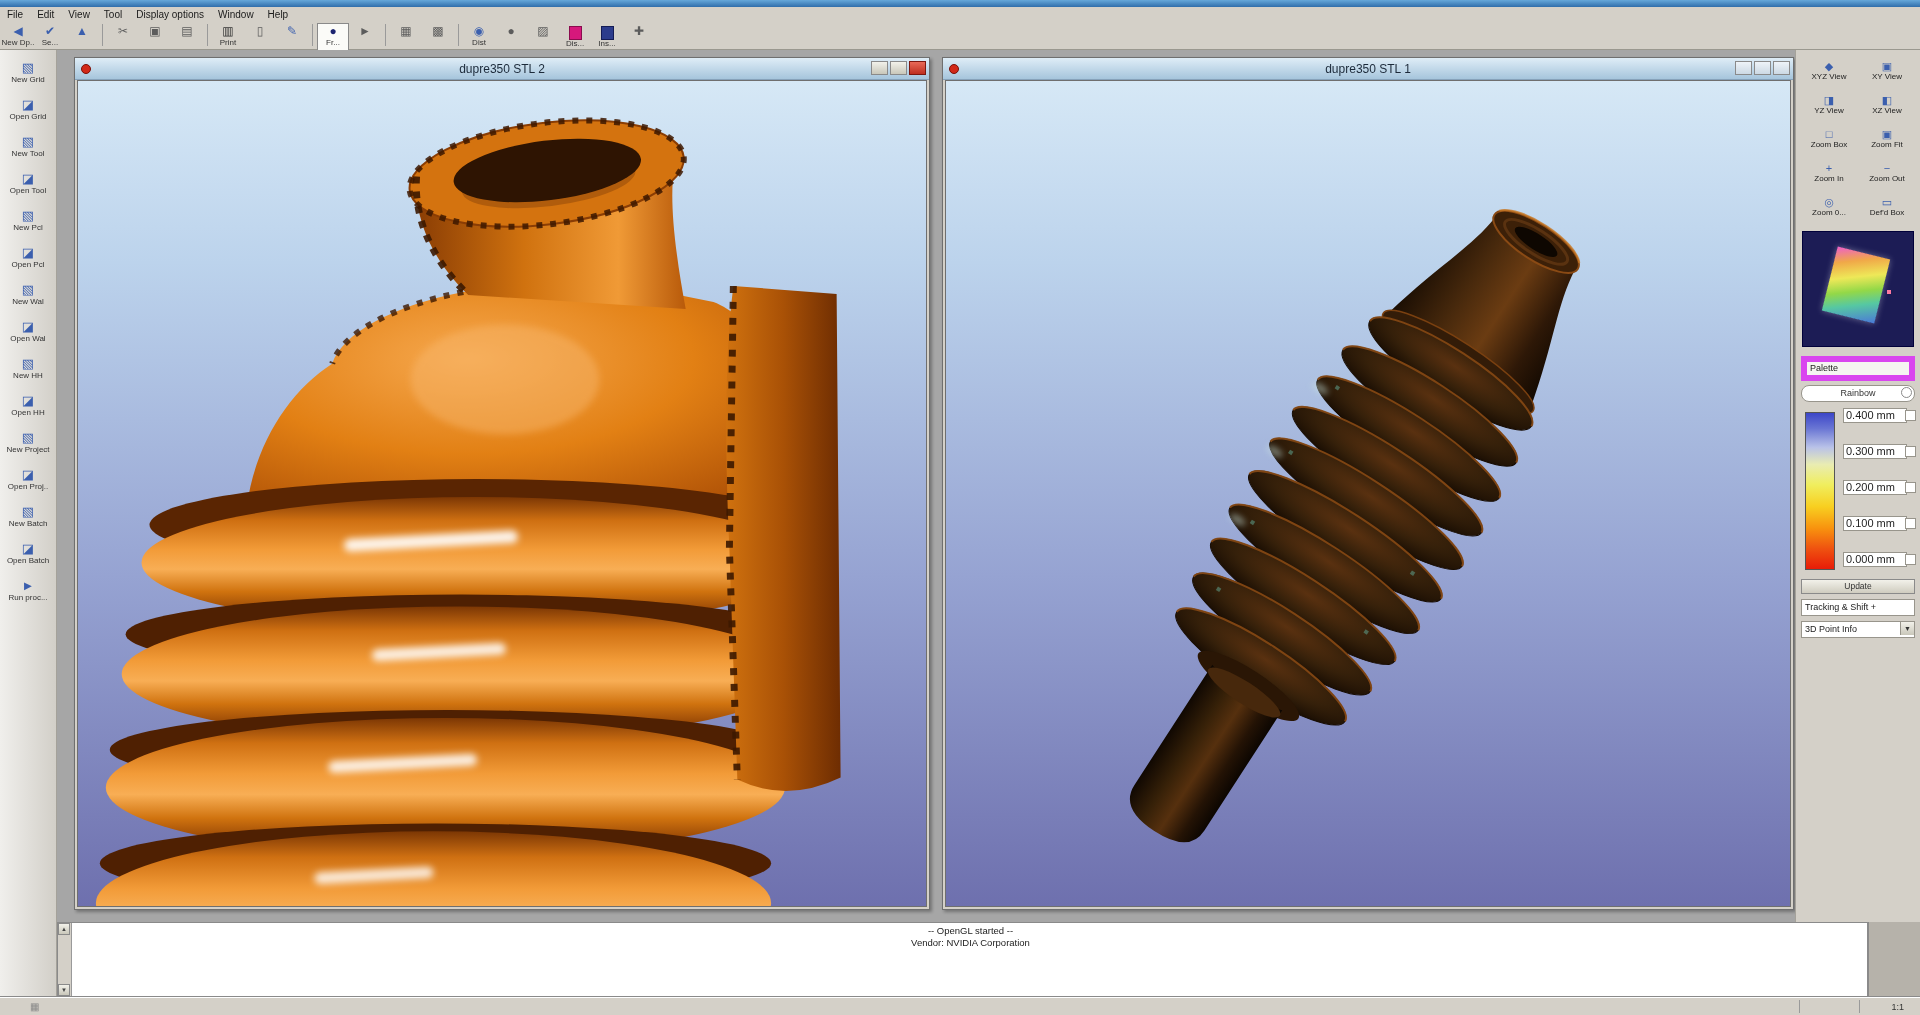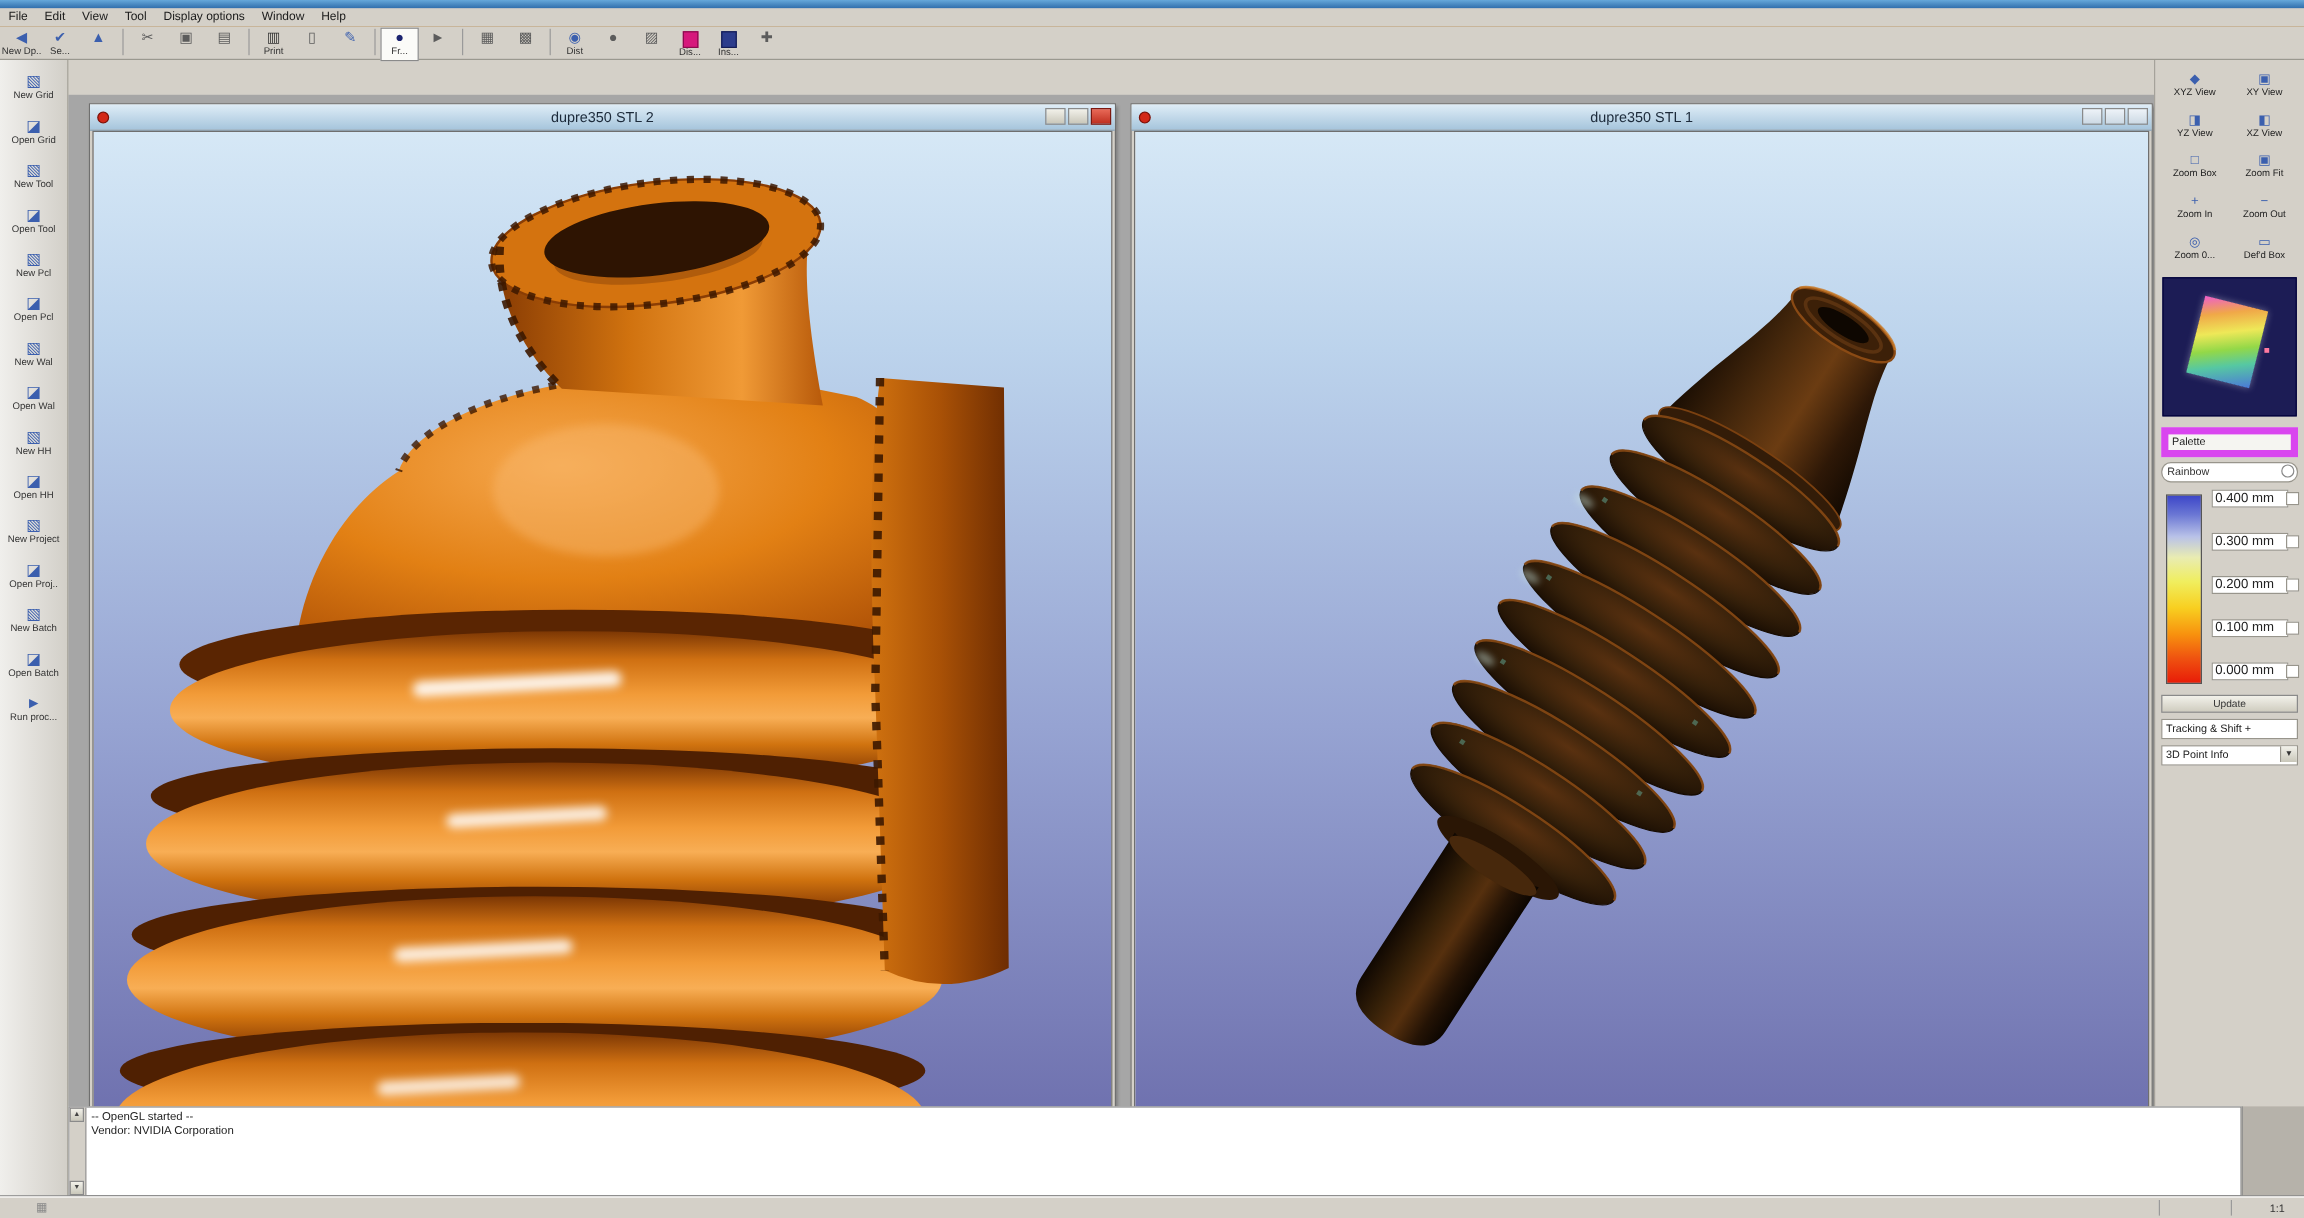--- a/index.html
+++ b/index.html
@@ -21,21 +21,21 @@
   .tlabel{font-size:8px;line-height:8px;height:8px;color:#333;white-space:nowrap;}
   .tsep{width:1px;height:22px;background:#9a9a9a;margin:1px 4px 0 4px;}
 
   
   .sidebar-left{position:absolute;left:0;top:50px;width:57px;height:947px;background:linear-gradient(90deg,#f0efec,#d2cfc8);border-right:1px solid #a5a29a;box-sizing:border-box;padding-top:10px;display:flex;flex-direction:column;align-items:center;}
   .sbtn{width:56px;height:33px;margin-bottom:4px;display:flex;flex-direction:column;align-items:center;justify-content:flex-start;}
   .sicon{font-size:13px;line-height:15px;height:15px;color:#3b5fae;}
   .slabel{font-size:8px;line-height:9px;color:#333;white-space:nowrap;}
 
   
-  .mdi{position:absolute;left:57px;top:50px;width:1738px;height:872px;background:#a6a6a6;margin-top:29px;}
+  .mdi{position:absolute;left:57px;top:50px;width:1738px;height:872px;background:#a6a6a6;}
   .win{position:absolute;border:1px solid #6f6f6f;background:#d4d0c8;box-shadow:2px 2px 3px rgba(0,0,0,.3);}
   .win-left{left:17px;top:7px;width:854px;height:851px;}
   .win-right{left:885px;top:7px;width:850px;height:851px;}
   .titlebar{position:relative;height:21px;background:linear-gradient(#dfedf7,#a6c5dc);border-bottom:1px solid #87a2ba;}
   .titlebar .title{position:absolute;left:0;right:0;top:4px;text-align:center;font-size:12px;color:#1c2a3a;}
   .win-dot{position:absolute;left:6px;top:6px;width:8px;height:8px;border-radius:50%;background:#d22818;border:1px solid #7a1008;}
   .win-controls{position:absolute;right:3px;top:3px;display:flex;gap:2px;}
   .wbtn{width:17px;height:14px;border:1px solid #8a8a8a;background:linear-gradient(#f2f1ea,#c9c7ba);font-size:8px;line-height:12px;text-align:center;color:#444;box-sizing:border-box;}
   .wbtn.red{background:linear-gradient(#e86a58,#bf2f20);border-color:#7c1810;}
   .wbtn.pale{background:linear-gradient(#eef3f8,#ccd9e4);}
@@ -45,38 +45,38 @@
   
   .sidebar-right{position:absolute;left:1795px;top:50px;width:125px;height:872px;background:#d4d0c8;border-left:1px solid #a5a29a;box-sizing:border-box;padding:4px 5px;}
   .view-grid{display:grid;grid-template-columns:1fr 1fr;column-gap:2px;row-gap:1px;}
   .vbtn{height:33px;display:flex;flex-direction:column;align-items:center;justify-content:center;}
   .vicon{font-size:11px;line-height:12px;color:#3b5fae;}
   .vlabel{font-size:8px;line-height:9px;color:#222;white-space:nowrap;}
   .preview{margin:8px auto 0 auto;width:110px;height:114px;background:#1c1c55;border:1px solid #00003a;position:relative;overflow:hidden;}
   .preview .plane{position:absolute;left:26px;top:20px;width:54px;height:66px;transform:rotate(14deg);background:linear-gradient(160deg,#ee5ecb 0%,#f0a848 20%,#eee858 40%,#93d848 58%,#56c8a2 75%,#4b79d8 100%);box-shadow:0 0 6px rgba(255,255,255,.35);}
   .preview .pdot{position:absolute;left:84px;top:58px;width:4px;height:4px;background:#ff7aa0;}
   .plabelbox{margin-top:9px;height:13px;background:#f5f5f1;border:6px solid #d946ef;font-size:9px;line-height:13px;padding:0 3px;color:#222;}
-  .pcombo{margin-top:4px;height:15px;background:#fff;border:1px solid #98958c;border-radius:8px;font-size:9px;line-height:15px;padding:0 4px;color:#333;position:relative;}
+  .pcombo{margin-top:4px;height:15px;background:#fff;border:1px solid #98958c;border-radius:8px;font-size:9px;line-height:15px;padding:0 4px;color:#333;position:relative;text-align:center;}
   .pcombo .loupe{position:absolute;right:2px;top:1px;width:11px;height:11px;border:1.5px solid #8a8a8a;border-radius:50%;box-sizing:border-box;}
   .scalearea{position:relative;margin-top:6px;height:165px;}
   .gradbar{position:absolute;left:4px;top:4px;width:28px;height:156px;border:1px solid #555;
     background:linear-gradient(#3c46c8 0%,#6a76d4 10%,#b9c2e8 22%,#e9ecb2 33%,#f0ee5e 46%,#f8cf20 60%,#f8920e 74%,#ef5210 87%,#e81c08 100%);}
   .sfield{position:absolute;left:42px;width:58px;height:13px;background:#fff;border:1px solid #98958c;font-size:11px;line-height:13px;padding:0 2px;color:#222;}
   .scheck{position:absolute;left:104px;width:9px;height:9px;background:#fff;border:1px solid #98958c;}
   .updbtn{margin-top:6px;width:100%;height:15px;background:linear-gradient(#f2f1ea,#cfccbf);border:1px solid #8a8a8a;font-size:8.5px;line-height:13px;text-align:center;color:#333;box-sizing:border-box;}
   .trackbox{margin-top:5px;height:15px;background:#fff;border:1px solid #98958c;font-size:9px;line-height:15px;padding:0 3px;color:#222;}
   .picombo{margin-top:5px;height:15px;background:#fff;border:1px solid #98958c;font-size:9px;line-height:15px;padding:0 3px;color:#222;position:relative;}
   .picombo .arrowbox{position:absolute;right:0;top:0;width:13px;height:13px;background:linear-gradient(#f2f1ea,#c9c7ba);border-left:1px solid #98958c;font-size:7px;line-height:13px;text-align:center;color:#333;}
 
   
   .logpanel{position:absolute;left:57px;top:922px;width:1811px;height:75px;background:#fff;border:1px solid #8a8a8a;box-sizing:border-box;}
   .log-scroll{position:absolute;left:0;top:0;bottom:0;width:13px;background:#d4d0c8;border-right:1px solid #9a9a9a;}
   .scrbtn{position:absolute;left:0;width:12px;height:12px;background:linear-gradient(#f2f1ea,#c9c7ba);border:1px solid #8a8a8a;box-sizing:border-box;font-size:6px;line-height:10px;text-align:center;color:#444;}
   .scrbtn.up{top:0;} .scrbtn.dn{bottom:0;}
-  .loglines{position:absolute;left:14px;top:2px;right:2px;}
+  .loglines{position:absolute;left:14px;top:2px;right:2px;text-align:center;}
   .logline{font-size:9.5px;line-height:12px;color:#222;padding-left:4px;white-space:nowrap;}
   .logline.hl{background:#2e73bd;color:#fff;}
   .log-corner{position:absolute;left:1868px;top:922px;width:52px;height:75px;background:#b6b2aa;border-left:1px solid #8a8a8a;box-sizing:border-box;}
 
   
   .statusbar{position:absolute;left:0;top:997px;width:1920px;height:18px;background:#d4d0c8;border-top:1px solid #fff;box-shadow:0 -1px 0 #8a8a8a;box-sizing:border-box;}
   .grip{position:absolute;left:30px;top:3px;font-size:10px;color:#8a8a8a;line-height:12px;}
   .st-div{position:absolute;top:2px;width:1px;height:13px;background:#9a9a9a;}
   .st-text{position:absolute;right:16px;top:4px;font-size:9px;color:#333;}
 </style>

